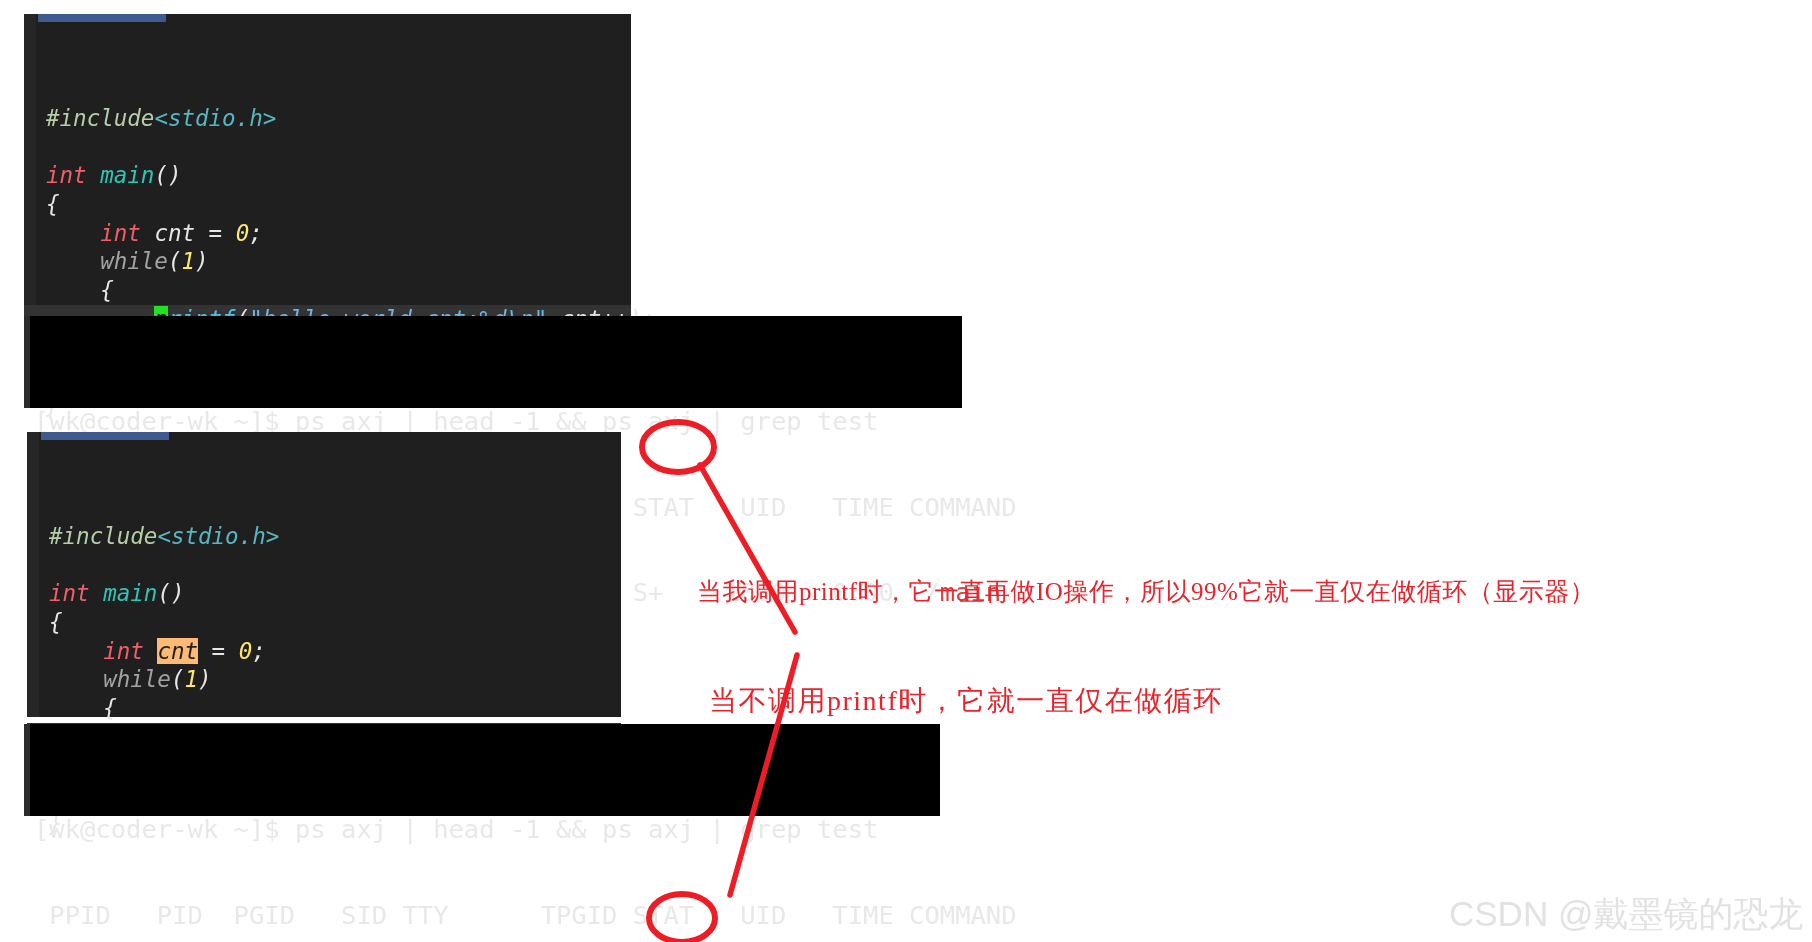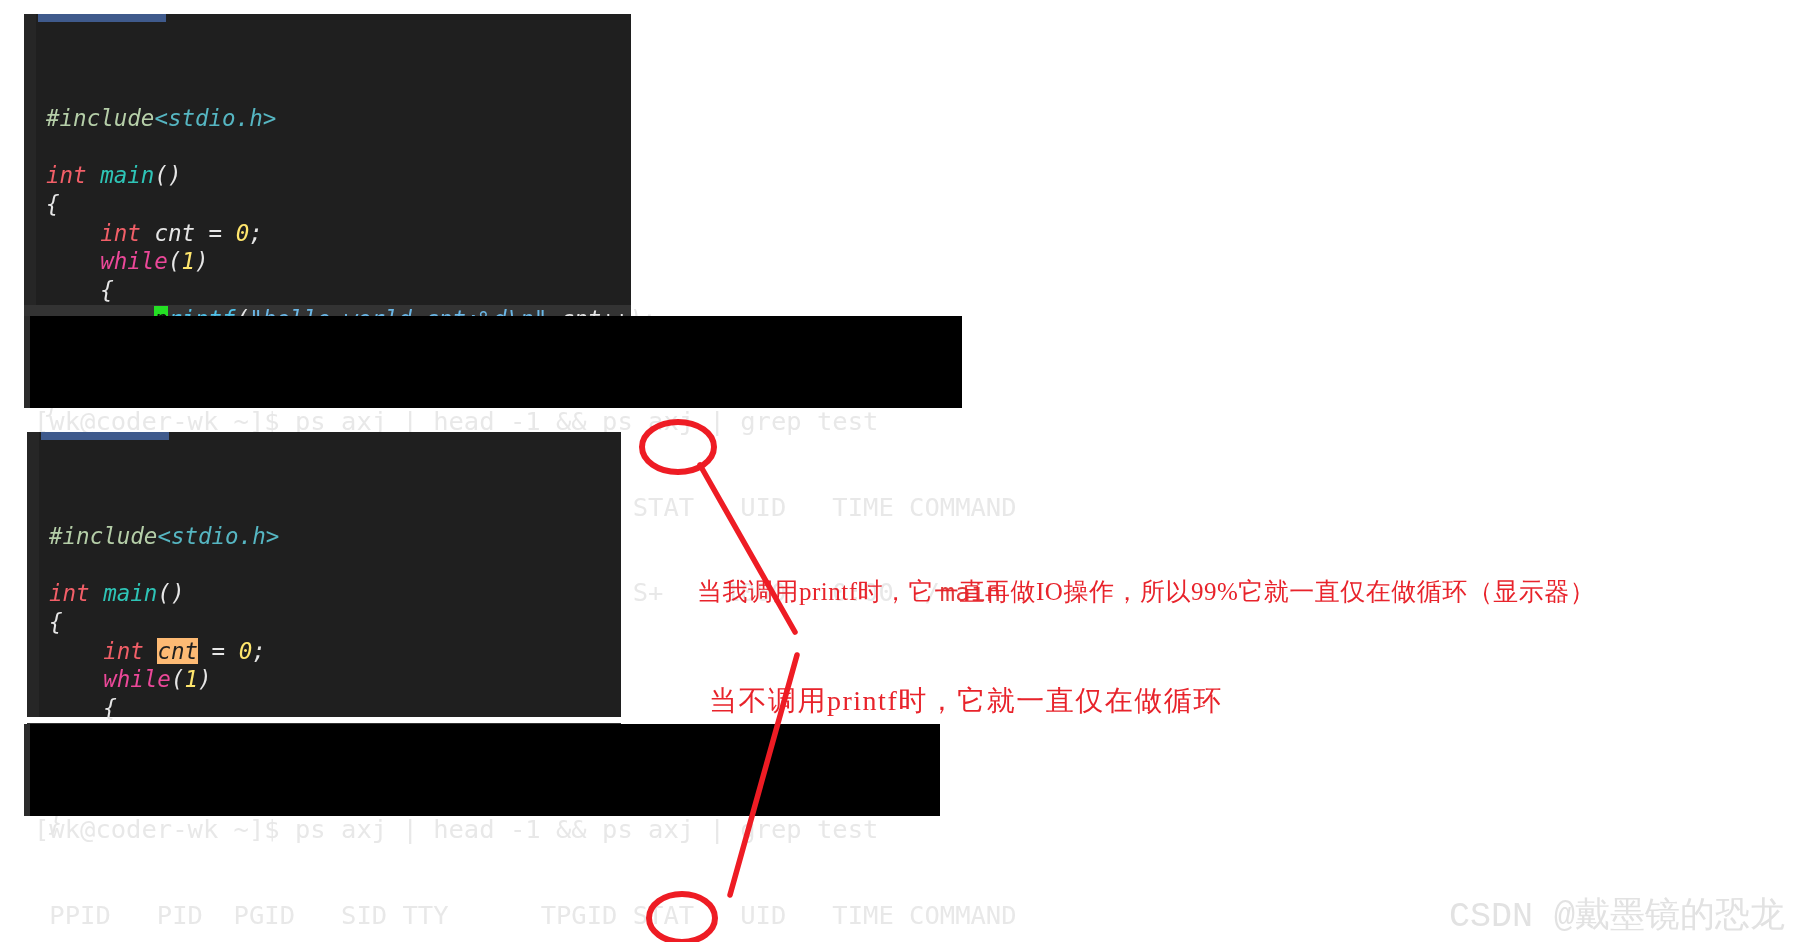--- a/index.html
+++ b/index.html
@@ -47,21 +47,21 @@
     font-size: 22.5px;
     line-height: 28.7px;
   }
   .line { height: 28.7px; }
   .line.hl { background: #333333; margin-left: -22px; padding-left: 22px; }
 
   
   .t-pre   { color: #b5cea8; }   
   .t-hdr   { color: #56b6c2; }   
   .t-kw    { color: #f25f68; }   
-  .t-ctl   { color: #ec4899; }   
+  .t-ctl   { color: #a3a3a3; }   
   .t-fn    { color: #2ec4b6; }   
   .t-call  { color: #4fc1e9; }   
   .t-num   { color: #ffe66d; }   
   .t-str   { color: #6bb7e6; }   
   .t-plain { color: #e6e6e6; }
   .t-cmt   { color: #22c722; }   
   .cursor-green { background: #24e024; color: #0d0d0d; }
   .cursor-yellow { background: #fdba74; color: #1f1f1f; }
 
   
@@ -92,21 +92,21 @@
     font-family: "Liberation Serif", "DejaVu Serif", serif;
     white-space: nowrap;
   }
   .anno-1 { font-size: 25px; letter-spacing: 0.5px; }
   .anno-2 { font-size: 28px; letter-spacing: 1.5px; }
 
   .watermark {
     position: absolute;
     color: #e2e2e2;
     font-size: 35px;
-    font-family: Liberation Mono, monospace;
+    font-family: Liberation Sans, sans-serif;
     white-space: nowrap;
   }
 
   svg.overlay {
     position: absolute;
     top: 0; left: 0;
     width: 1812px;
     height: 942px;
     pointer-events: none;
   }

